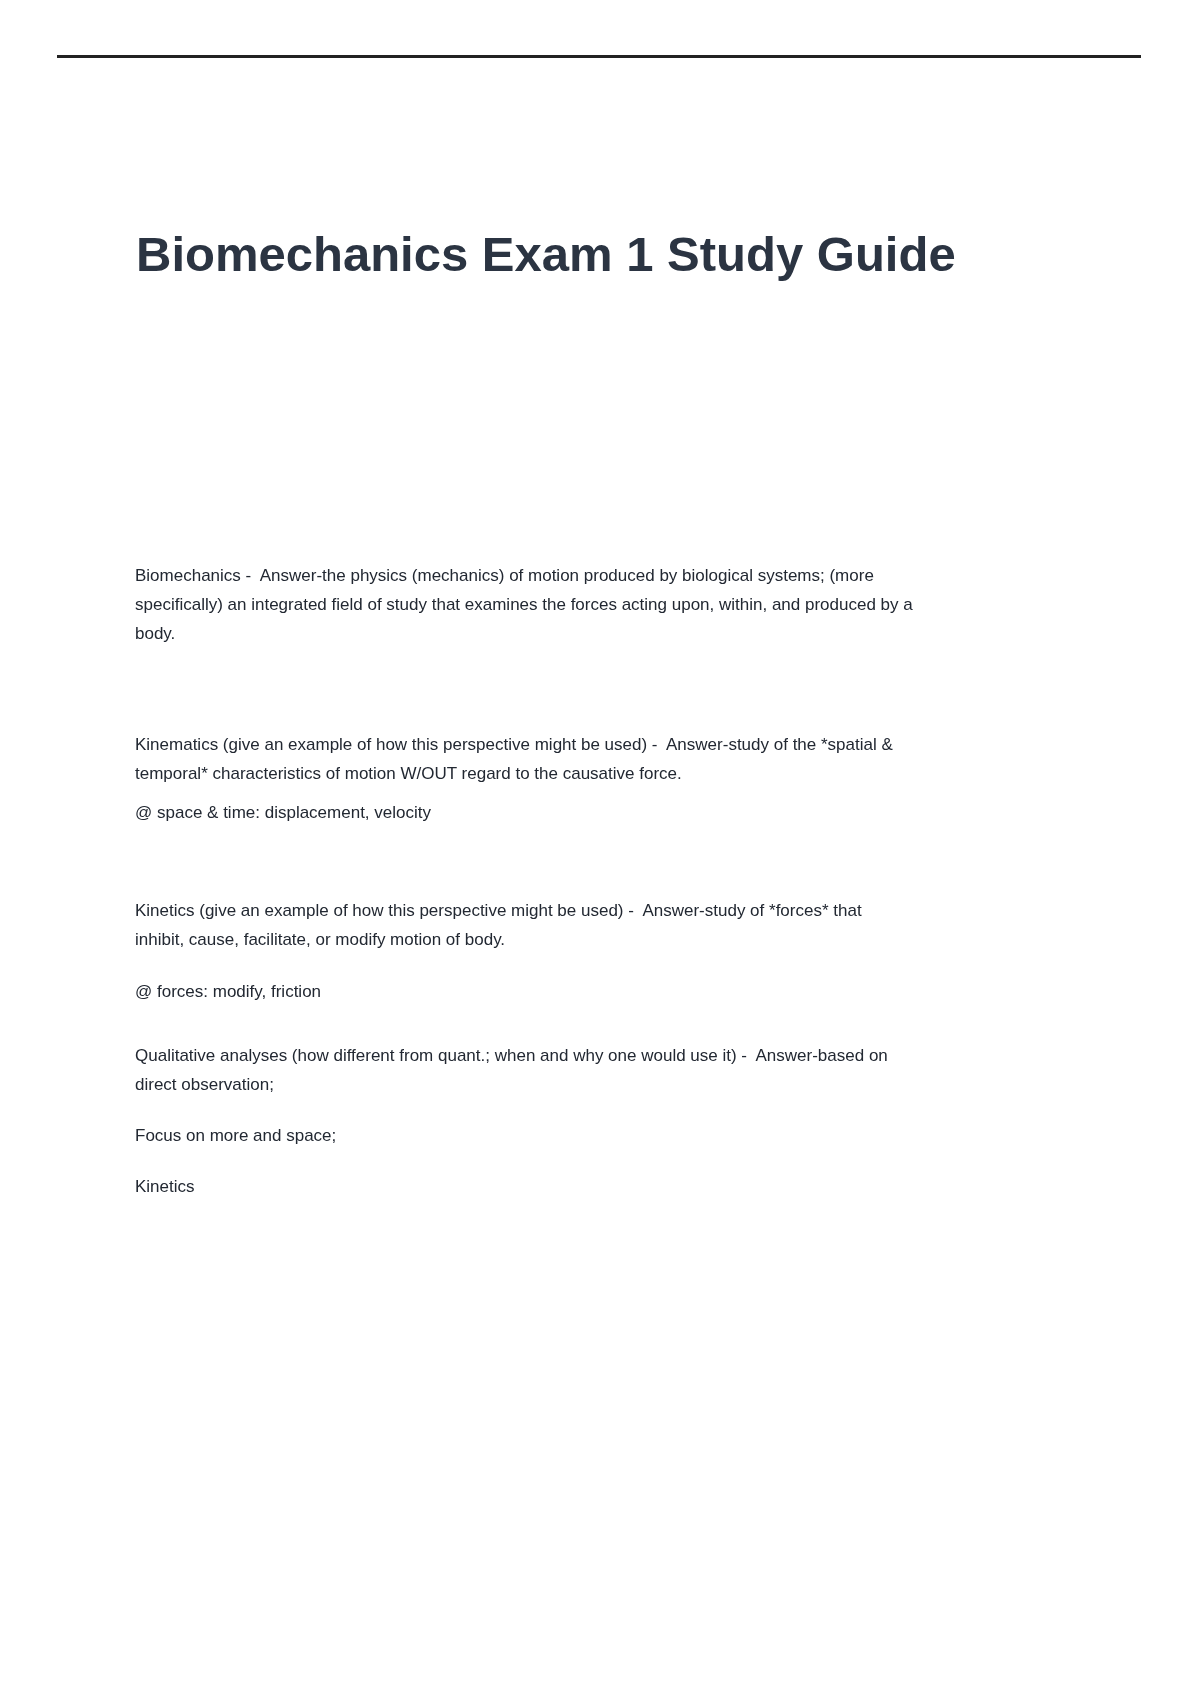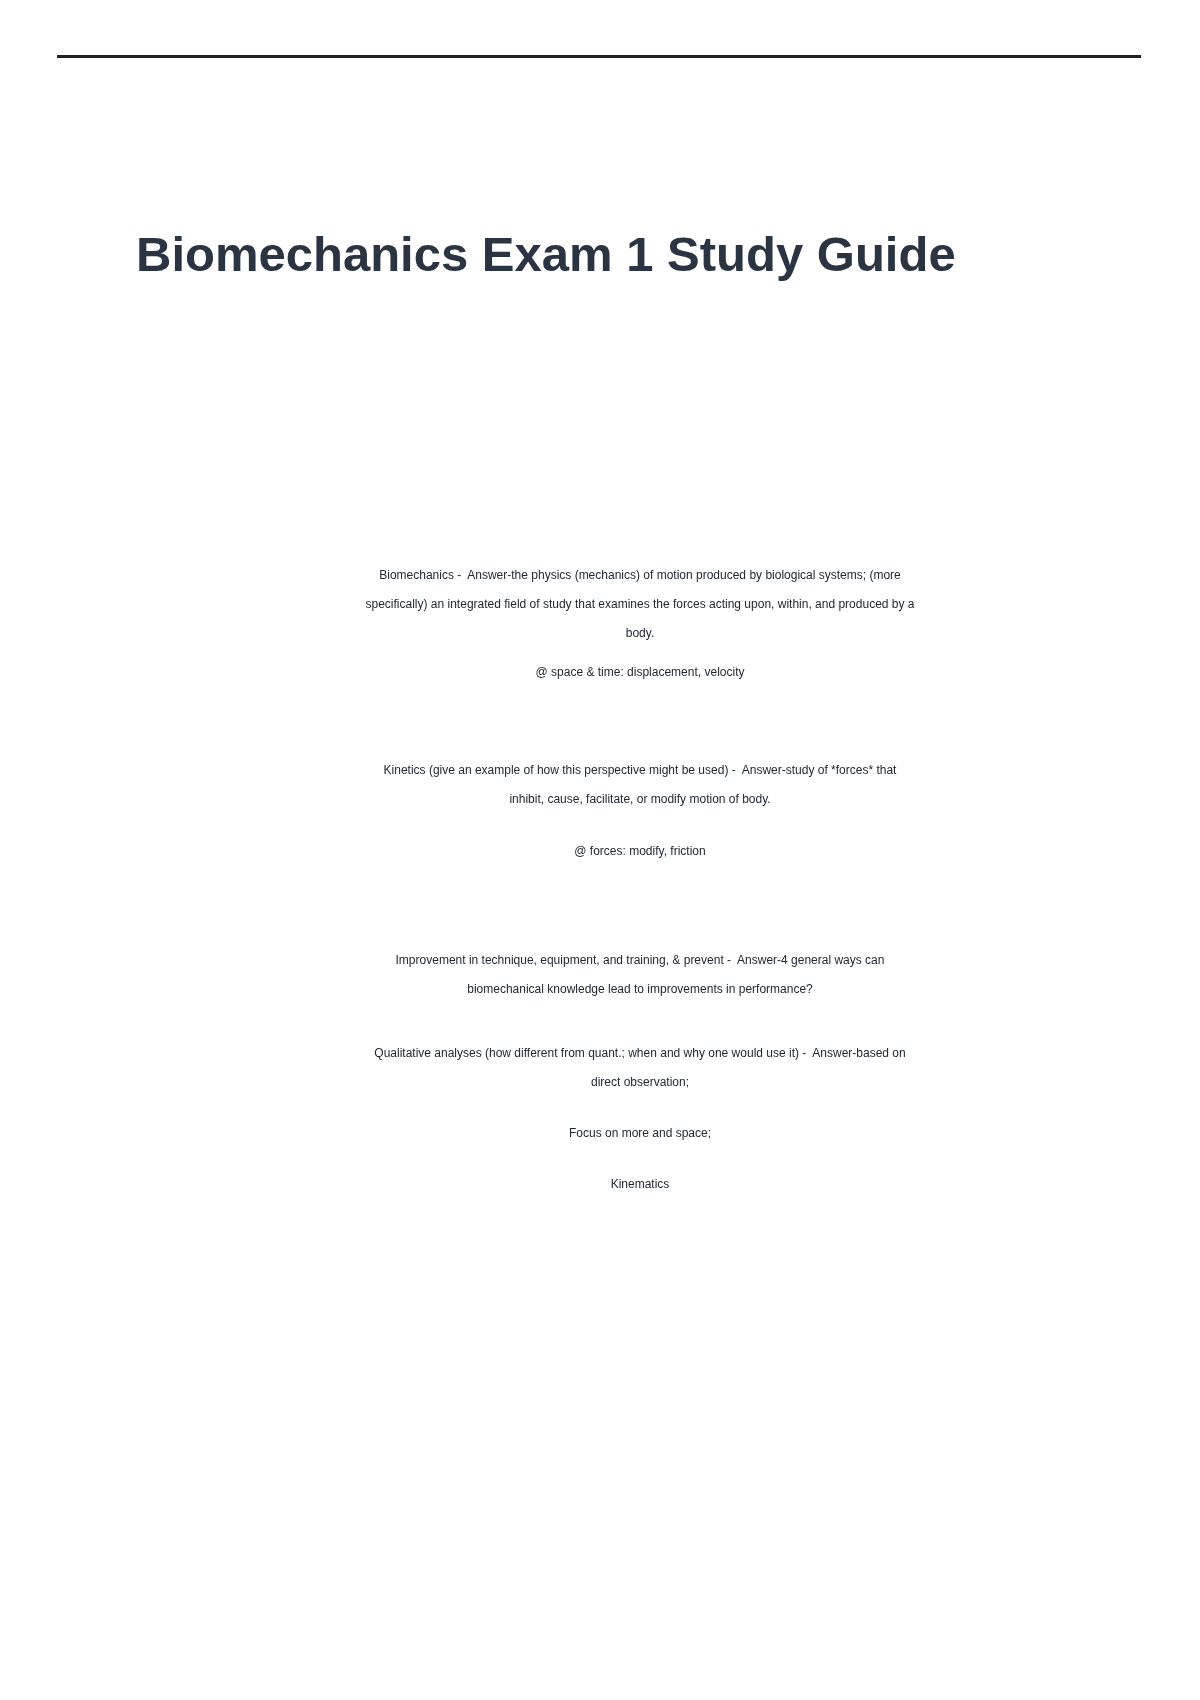--- a/index.html
+++ b/index.html
@@ -40,49 +40,48 @@
     font-weight: bold;
     color: #2b3442;
     white-space: nowrap;
   }
   .content {
     position: absolute;
     left: 135px;
     top: 561px;
     width: 1010px;
     color: #222832;
-    font-size: 12px;
+    font-size: 17px;
     line-height: 29px;
-    text-align: center;
   }
   .content p {
     margin: 0;
     white-space: pre-wrap;
   }
 </style>
 </head>
 <body>
 
 <div class="page">
 
   <div class="rule rule-top"></div>
 
   <h1 class="doc-title">Biomechanics Exam 1 Study Guide</h1>
 
   <div class="content">
     <p>Biomechanics -  Answer-the physics (mechanics) of motion produced by biological systems; (more
 specifically) an integrated field of study that examines the forces acting upon, within, and produced by a
 body.</p>
+    <p style="margin-top:82px">Kinematics (give an example of how this perspective might be used) -  Answer-study of the *spatial &amp;
+temporal* characteristics of motion W/OUT regard to the causative force.</p>
     <p style="margin-top:10px">@ space &amp; time: displacement, velocity</p>
     <p style="margin-top:69px">Kinetics (give an example of how this perspective might be used) -  Answer-study of *forces* that
 inhibit, cause, facilitate, or modify motion of body.</p>
     <p style="margin-top:23px">@ forces: modify, friction</p>
-    <p style="margin-top:80px">Improvement in technique, equipment, and training, &amp; prevent -  Answer-4 general ways can
-biomechanical knowledge lead to improvements in performance?</p>
     <p style="margin-top:35px">Qualitative analyses (how different from quant.; when and why one would use it) -  Answer-based on
 direct observation;</p>
     <p style="margin-top:22px">Focus on more and space;</p>
-    <p style="margin-top:22px">Kinematics</p>
+    <p style="margin-top:22px">Kinetics</p>
   </div>
 
   <div class="rule rule-bottom"></div>
 
 </div>
 
 </body></html>

